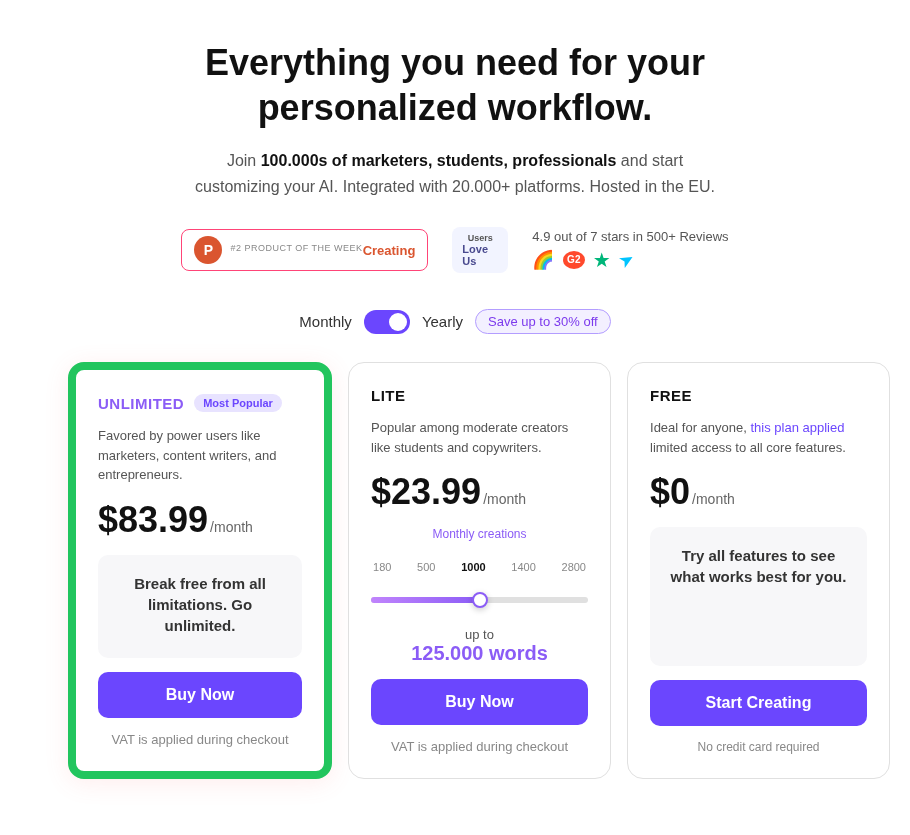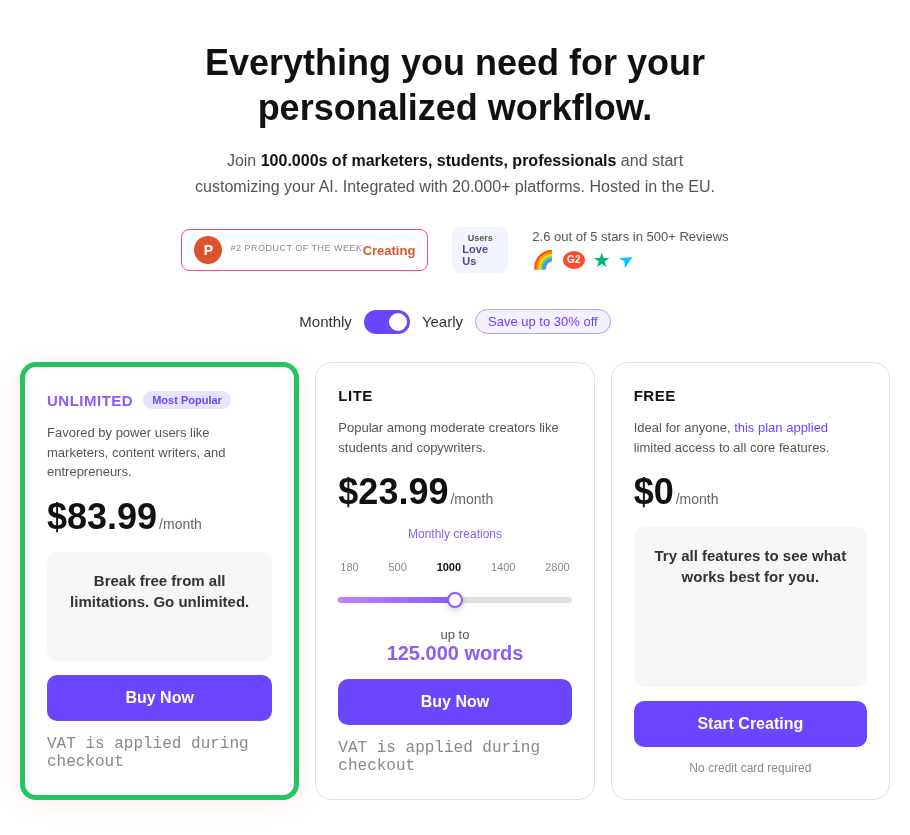--- a/index.html
+++ b/index.html
@@ -217,22 +217,23 @@
       border: 1.5px solid #e0e0e0;
       border-radius: 16px;
       padding: 24px 22px;
       width: 280px;
       display: flex;
       flex-direction: column;
       gap: 14px;
     }
 
     .plan-card.popular {
-      border: 5px solid #22c55e;
+      border: 8px solid #22c55e;
       box-shadow: 0 4px 24px rgba(255, 107, 107, 0.12);
+      margin-left: 48px;
     }
 
     
     .plan-header {
       display: flex;
       align-items: center;
       gap: 10px;
     }
 
     .plan-name {
@@ -378,23 +379,23 @@
       border-radius: 10px;
       padding: 14px;
       font-size: 16px;
       font-weight: 700;
       cursor: pointer;
       width: 100%;
       text-align: center;
     }
 
     .vat-note {
-      font-size: 16px;
+      text-align: center;
+      font-size: 13px;
       color: #888;
-      font-family: Liberation Mono, monospace;
     }
 
     .no-cc-note {
       text-align: center;
       font-size: 12px;
       color: #888;
     }
   </style>
 </head>
 <body>
@@ -419,21 +420,21 @@
         <span class="name">Creating</span>
       </div>
     </div>
 
     <div class="g2-badge">
       <span class="g2-top">Users</span>
       <span class="g2-mid">Love Us</span>
     </div>
 
     <div class="reviews-block">
-      <span class="rating-text">2.6 out of 5 stars in 500+ Reviews</span>
+      <span class="rating-text">4.9 out of 7 stars in 500+ Reviews</span>
       <div class="review-icons">
         <span class="rainbow-icon">🌈</span>
         <div class="g2-circle">G2</div>
         <span class="star-icon">★</span>
         <span class="arrow-icon">➤</span>
       </div>
     </div>
 
   </div>
 

